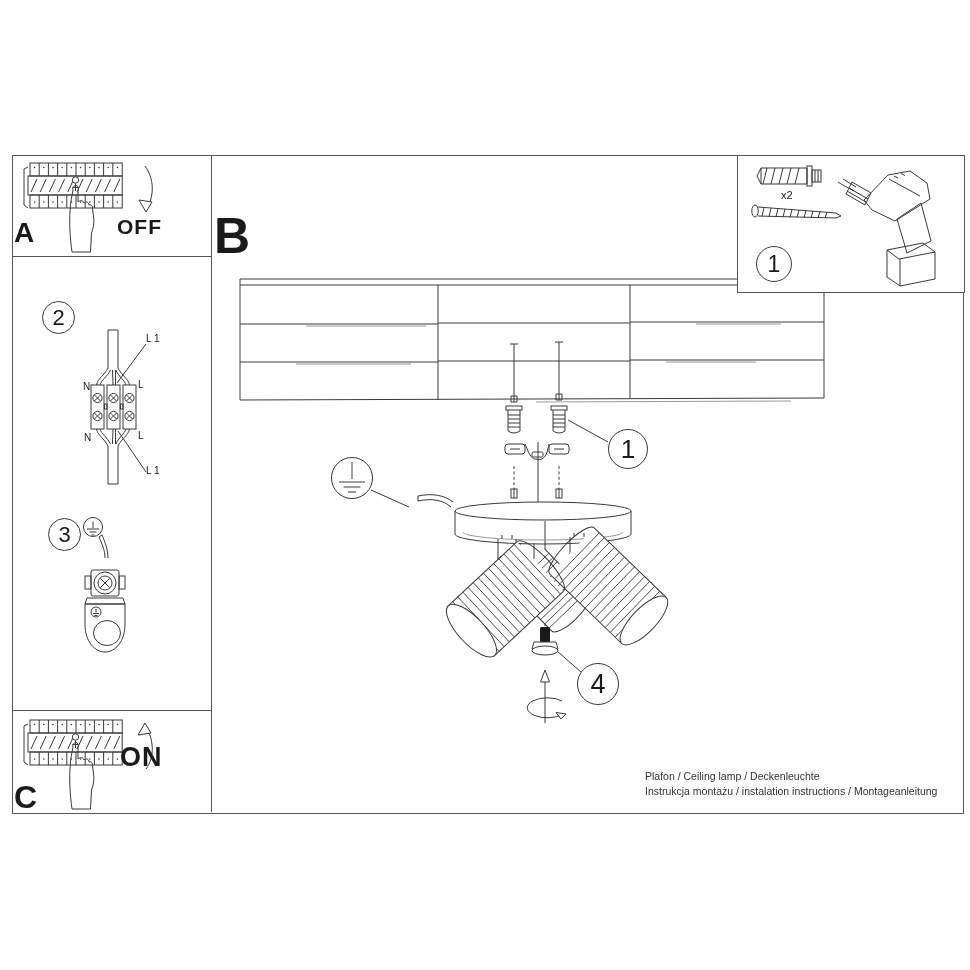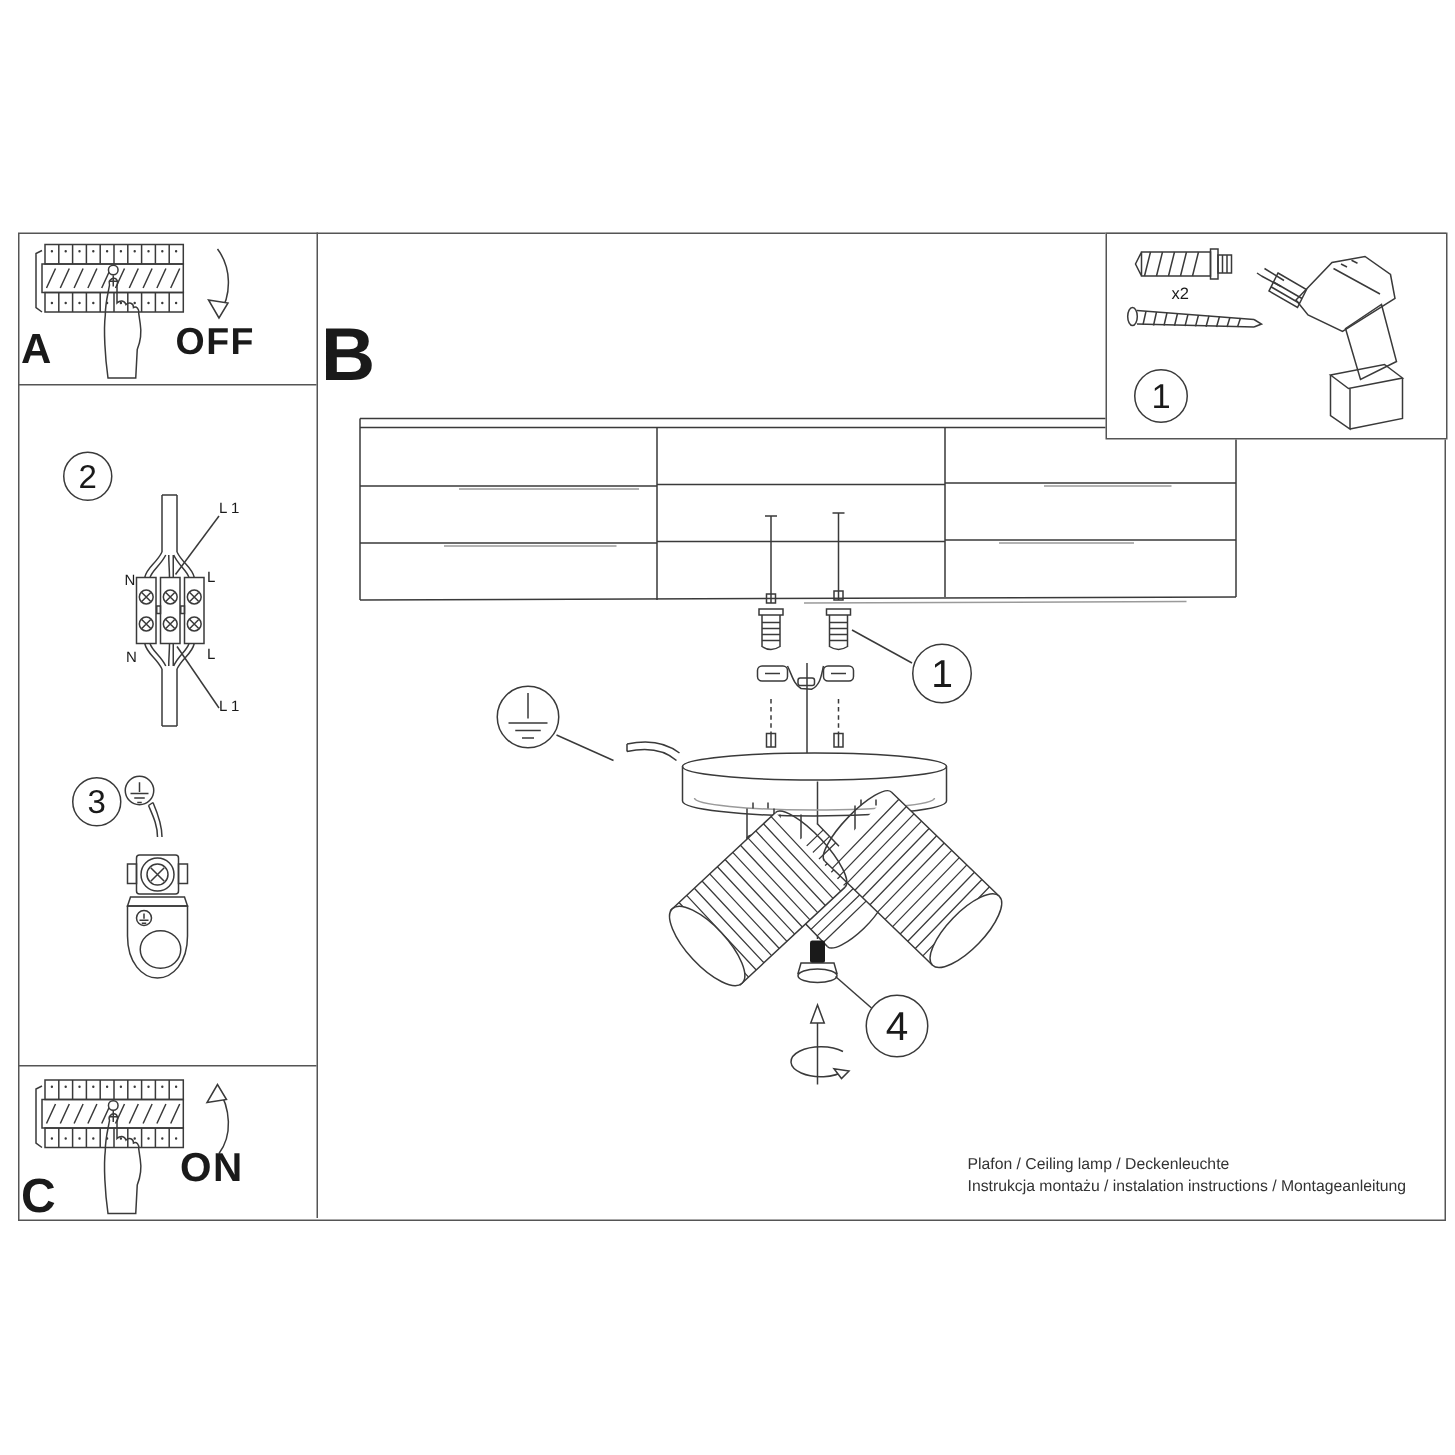--- a/index.html
+++ b/index.html
@@ -67,31 +67,31 @@
   </svg>
 
   <svg style="left:16px;top:158px" width="190" height="96" viewBox="0 0 190 96">
     <use href="#sym-breaker"></use>
     <g class="ink">
       <path d="M129,8 C138,20 139,38 130,52"></path>
       <polygon points="130,54 123,42 136,44" fill="#fff"></polygon>
     </g>
   </svg>
   <div class="letter" style="left:14px;top:219px;font-size:28px;">A</div>
-  <div class="action" style="left:117px;top:216px;font-size:25px;">OFF</div>
+  <div class="action" style="left:117px;top:216px;font-size:21px;">OFF</div>
 
   <svg style="left:16px;top:715px" width="190" height="96" viewBox="0 0 190 96">
     <use href="#sym-breaker"></use>
     <g class="ink">
       <path d="M130,54 C139,42 138,24 129,10"></path>
       <polygon points="129,8 122,20 135,18" fill="#fff"></polygon>
     </g>
   </svg>
   <div class="letter" style="left:14px;top:781px;font-size:32px;">C</div>
-  <div class="action" style="left:120px;top:765px;font-size:27px;">ON</div>
+  <div class="action" style="left:120px;top:744px;font-size:27px;">ON</div>
 
   <div class="letter" style="left:214px;top:211px;font-size:50px;">B</div>
 
   <div class="circle-num" style="left:42px;top:301px;width:31px;height:31px;font-size:22px;">2</div>
   <svg style="left:80px;top:328px" width="95" height="160" viewBox="0 0 95 160">
     <g class="ink">
       <path d="M28,2 L28,40 M38,2 L38,40 M28,2 L38,2"></path>
     </g>
     <g class="ink">
       <path d="M28,40 C24,48 18,50 16.5,57 M30.5,42 C27,49 21.5,52 20,57"></path>

